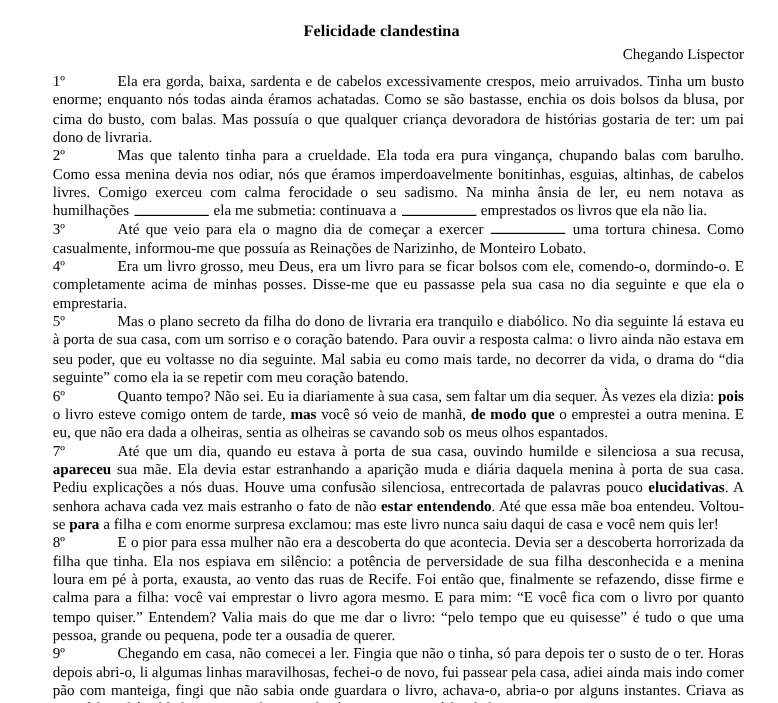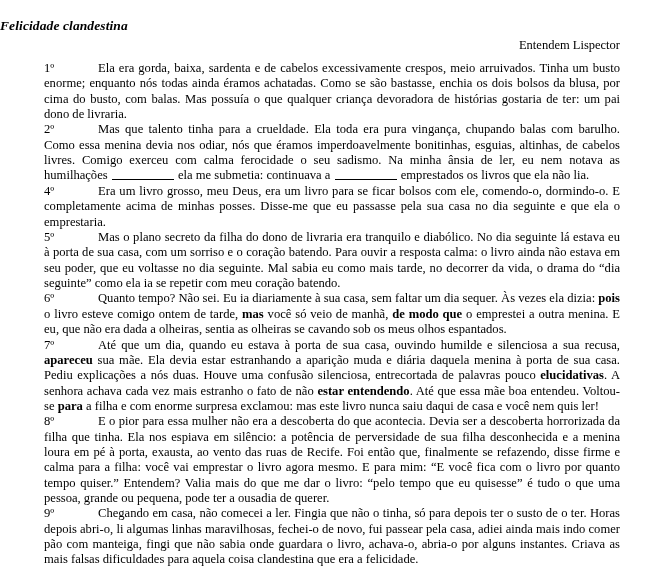--- a/index.html
+++ b/index.html
@@ -16,26 +16,26 @@
     -webkit-font-smoothing: antialiased;
   }
   #page {
     position: relative;
     width: 648px;
     height: 586px;
     box-sizing: border-box;
     padding: 0;
   }
   .title {
+    text-align: center;
     font-weight: bold;
     font-size: 13.5px;
     line-height: 15px;
     margin: 18px 12px 0 0;
     letter-spacing: 0.1px;
-    font-style: italic;
   }
   .author {
     text-align: right;
     font-size: 12.5px;
     line-height: 14px;
     margin: 5px 28px 0 0;
   }
   .body-block {
     margin: 9px 28px 0 44px;
     width: 576px;
@@ -69,26 +69,27 @@
   }
   .b { font-weight: bold; }
 </style>
 </head>
 <body>
 
 <div id="page">
 
   <div class="title">Felicidade clandestina</div>
 
-  <div class="author">Entendem Lispector</div>
+  <div class="author">Chegando Lispector</div>
 
   <div class="body-block">
     <div id="paragraph-container">
         <p class="para"><span class="pnum">1º</span><span class="pgap">&nbsp;</span><span>Ela era gorda, baixa, sardenta e de cabelos excessivamente crespos, meio arruivados. Tinha um busto enorme; enquanto nós todas ainda éramos achatadas. Como se são bastasse, enchia os dois bolsos da blusa, por cima do busto, com balas. Mas possuía o que qualquer criança devoradora de histórias gostaria de ter: um pai dono de livraria.</span></p>
         <p class="para"><span class="pnum">2º</span><span class="pgap">&nbsp;</span><span>Mas que talento tinha para a crueldade. Ela toda era pura vingança, chupando balas com barulho. Como essa menina devia nos odiar, nós que éramos imperdoavelmente bonitinhas, esguias, altinhas, de cabelos livres. Comigo exerceu com calma ferocidade o seu sadismo. Na minha ânsia de ler, eu nem notava as humilhações </span><span class="blank"></span><span> ela me submetia: continuava a </span><span class="blank"></span><span> emprestados os livros que ela não lia.</span></p>
+        <p class="para"><span class="pnum">3º</span><span class="pgap">&nbsp;</span><span>Até que veio para ela o magno dia de começar a exercer </span><span class="blank"></span><span> uma tortura chinesa. Como casualmente, informou-me que possuía as Reinações de Narizinho, de Monteiro Lobato.</span></p>
         <p class="para"><span class="pnum">4º</span><span class="pgap">&nbsp;</span><span>Era um livro grosso, meu Deus, era um livro para se ficar bolsos com ele, comendo-o, dormindo-o. E completamente acima de minhas posses. Disse-me que eu passasse pela sua casa no dia seguinte e que ela o emprestaria.</span></p>
         <p class="para"><span class="pnum">5º</span><span class="pgap">&nbsp;</span><span>Mas o plano secreto da filha do dono de livraria era tranquilo e diabólico. No dia seguinte lá estava eu à porta de sua casa, com um sorriso e o coração batendo. Para ouvir a resposta calma: o livro ainda não estava em seu poder, que eu voltasse no dia seguinte. Mal sabia eu como mais tarde, no decorrer da vida, o drama do “dia seguinte” como ela ia se repetir com meu coração batendo.</span></p>
         <p class="para"><span class="pnum">6º</span><span class="pgap">&nbsp;</span><span>Quanto tempo? Não sei. Eu ia diariamente à sua casa, sem faltar um dia sequer. Às vezes ela dizia: </span><span class="b">pois</span><span> o livro esteve comigo ontem de tarde, </span><span class="b">mas</span><span> você só veio de manhã, </span><span class="b">de modo que</span><span> o emprestei a outra menina. E eu, que não era dada a olheiras, sentia as olheiras se cavando sob os meus olhos espantados.</span></p>
         <p class="para"><span class="pnum">7º</span><span class="pgap">&nbsp;</span><span>Até que um dia, quando eu estava à porta de sua casa, ouvindo humilde e silenciosa a sua recusa, </span><span class="b">apareceu</span><span> sua mãe. Ela devia estar estranhando a aparição muda e diária daquela menina à porta de sua casa. Pediu explicações a nós duas. Houve uma confusão silenciosa, entrecortada de palavras pouco </span><span class="b">elucidativas</span><span>. A senhora achava cada vez mais estranho o fato de não </span><span class="b">estar entendendo</span><span>. Até que essa mãe boa entendeu. Voltou-se </span><span class="b">para</span><span> a filha e com enorme surpresa exclamou: mas este livro nunca saiu daqui de casa e você nem quis ler!</span></p>
         <p class="para"><span class="pnum">8º</span><span class="pgap">&nbsp;</span><span>E o pior para essa mulher não era a descoberta do que acontecia. Devia ser a descoberta horrorizada da filha que tinha. Ela nos espiava em silêncio: a potência de perversidade de sua filha desconhecida e a menina loura em pé à porta, exausta, ao vento das ruas de Recife. Foi então que, finalmente se refazendo, disse firme e calma para a filha: você vai emprestar o livro agora mesmo. E para mim: “E você fica com o livro por quanto tempo quiser.” Entendem? Valia mais do que me dar o livro: “pelo tempo que eu quisesse” é tudo o que uma pessoa, grande ou pequena, pode ter a ousadia de querer.</span></p>
         <p class="para"><span class="pnum">9º</span><span class="pgap">&nbsp;</span><span>Chegando em casa, não comecei a ler. Fingia que não o tinha, só para depois ter o susto de o ter. Horas depois abri-o, li algumas linhas maravilhosas, fechei-o de novo, fui passear pela casa, adiei ainda mais indo comer pão com manteiga, fingi que não sabia onde guardara o livro, achava-o, abria-o por alguns instantes. Criava as mais falsas dificuldades para aquela coisa clandestina que era a felicidade.</span></p>
       </div>
   </div>
 
 </div>

